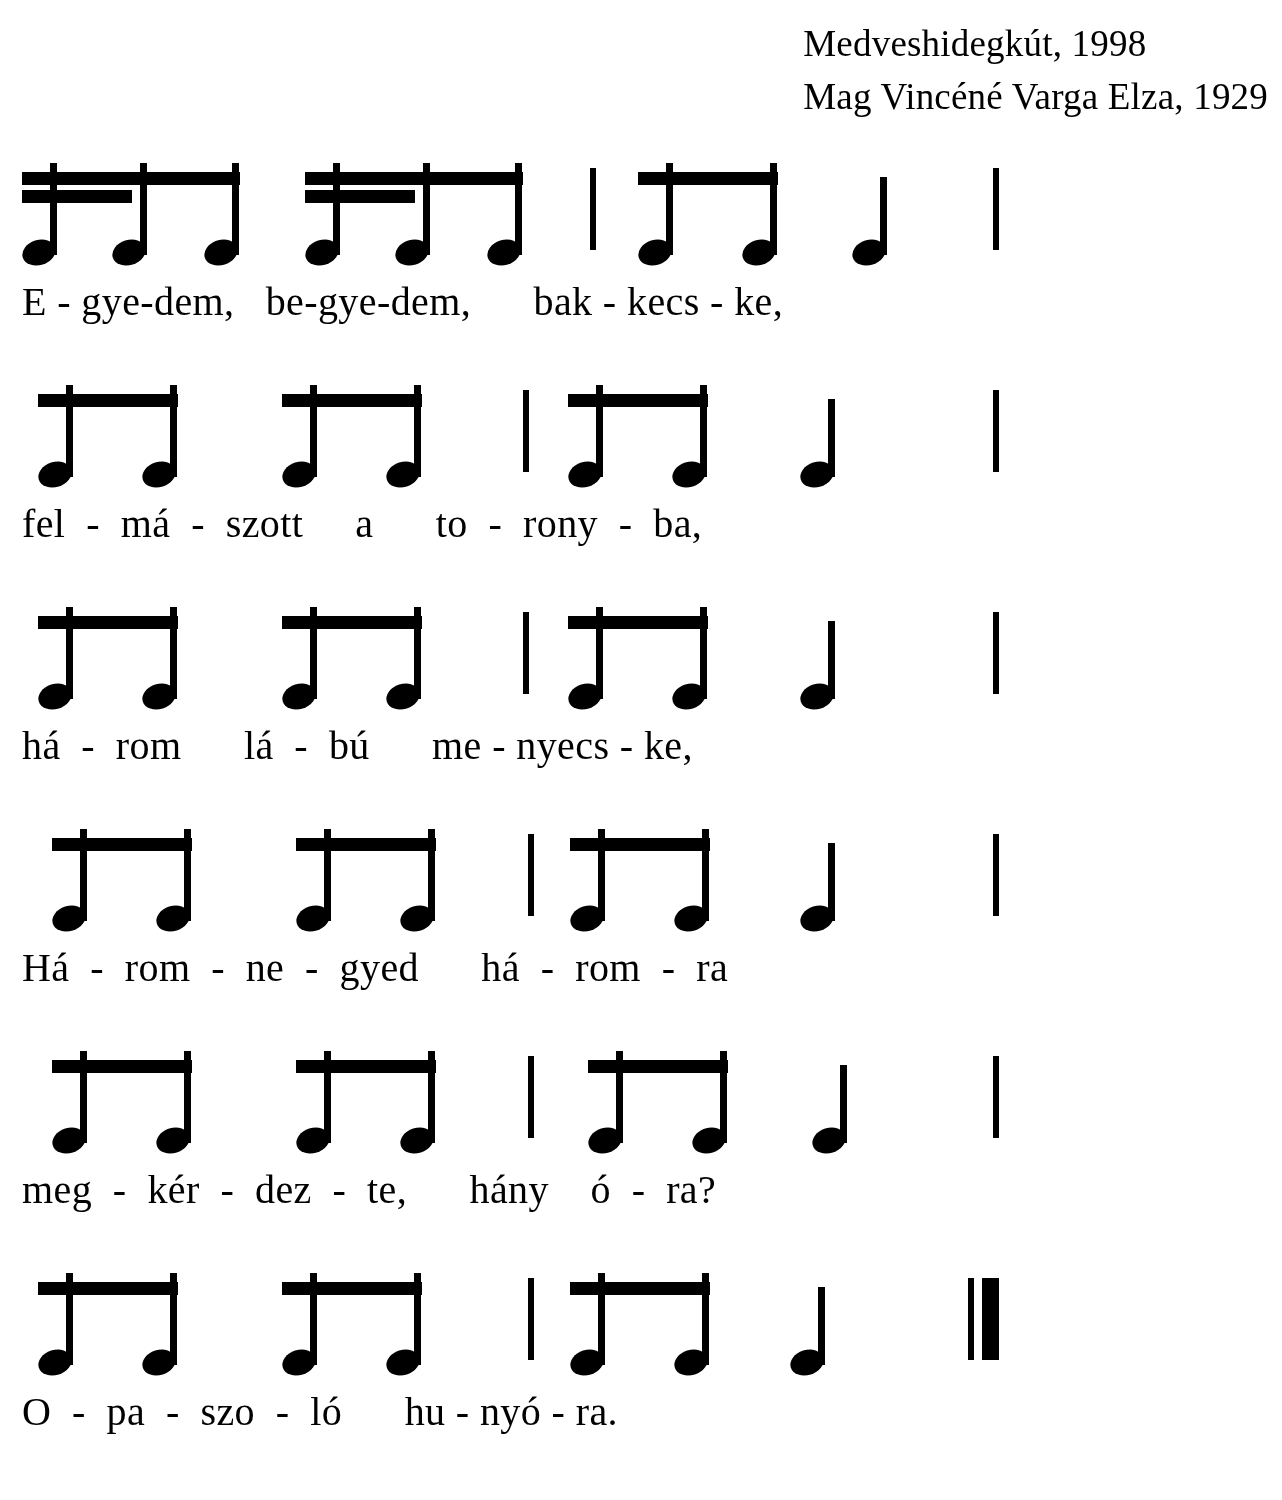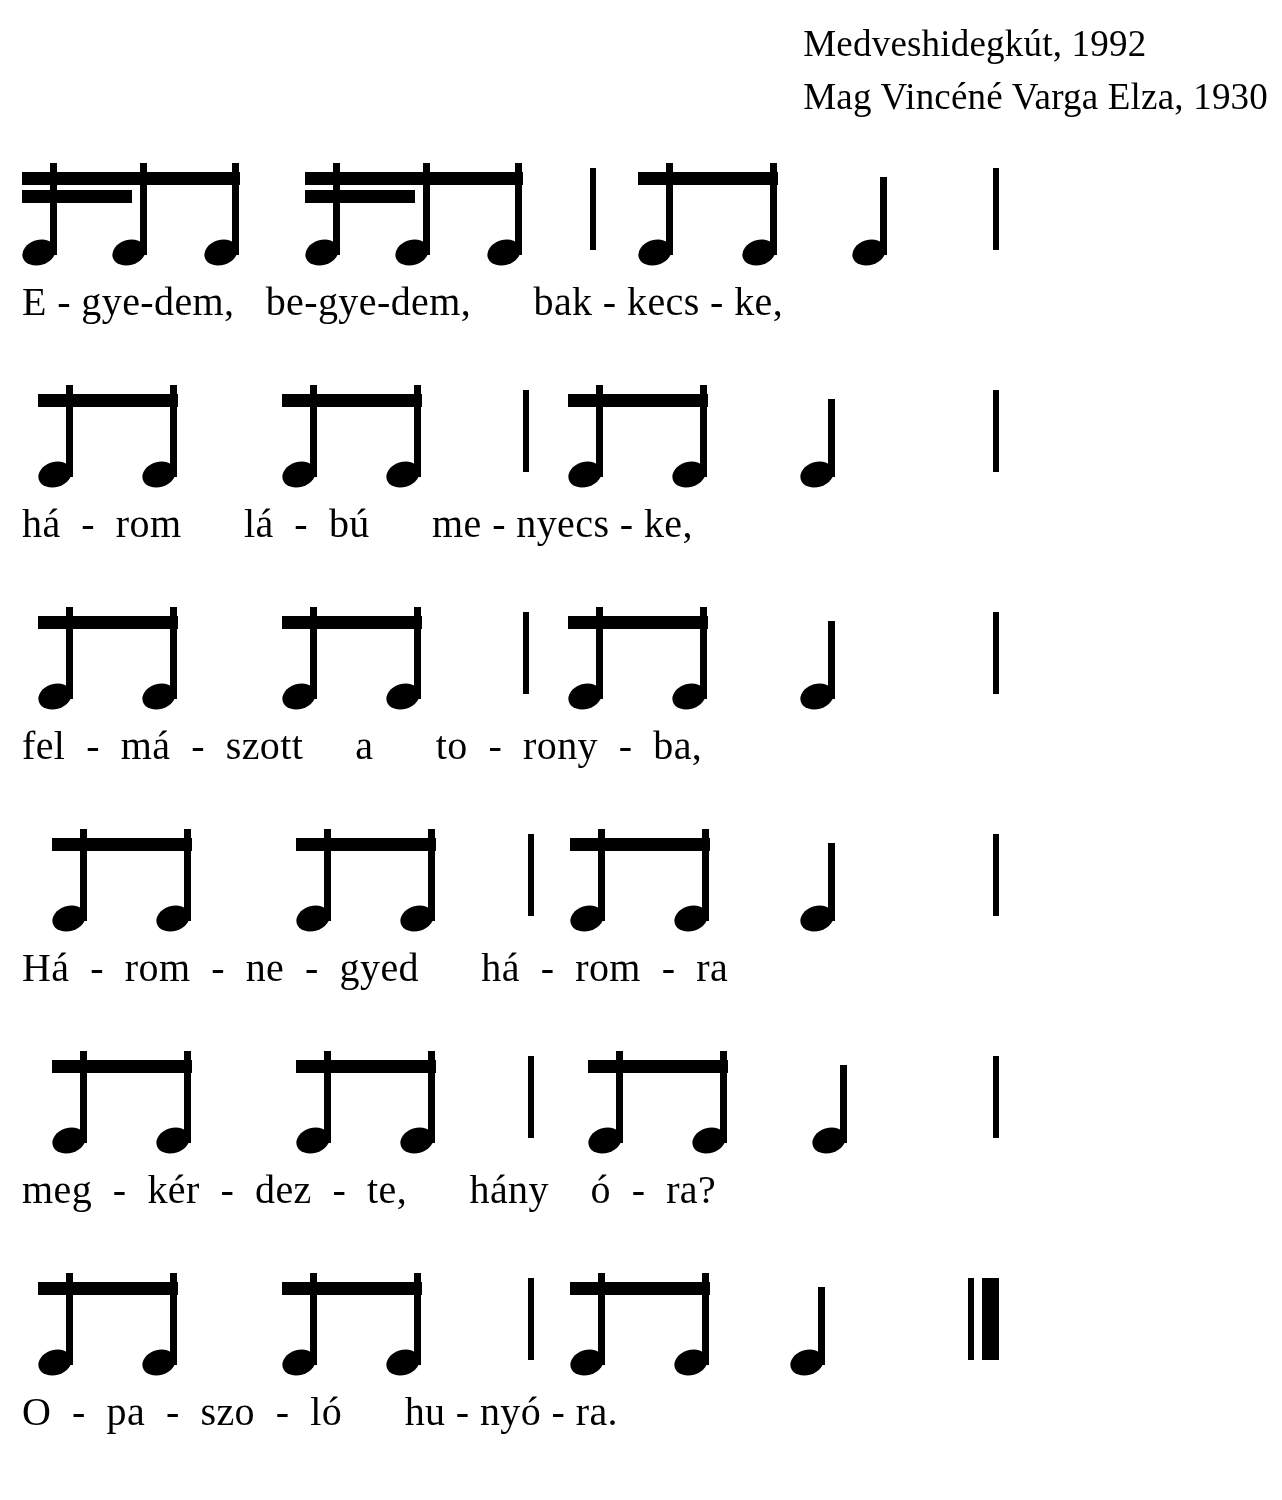--- a/index.html
+++ b/index.html
@@ -96,22 +96,22 @@
     width: 1282px;
     font-size: 40px;
     white-space: pre;
     letter-spacing: 0.4px;
   }
 </style>
 </head>
 <body>
 
 <div class="header">
-  <div>Medveshidegkút, 1992</div>
-  <div>Mag Vincéné Varga Elza, 1930</div>
+  <div>Medveshidegkút, 1998</div>
+  <div>Mag Vincéné Varga Elza, 1929</div>
 </div>
 
 <div class="score">
 
   <div class="system">
     <div class="music">
 
       <div class="group" style="left:22px; width:218px; height:115px;">
         <div class="beam" style="width:218px; top:22px;"></div>
         <div class="beam beam2" style="width:110px; top:40px;"></div>
@@ -217,75 +217,75 @@
       <div class="group" style="left:800px; width:42px; height:115px;">
         <div class="note" style="left:0px;">
           <div class="head"></div>
           <div class="stem" style="height:78px; bottom:10px;"></div>
         </div>
       </div>
 
       <div class="barline" style="left:993px; top:18px; height:82px;"></div>
     </div>
 
+    <div class="lyrics" style="top:128px; left:22px;">fel  -  má  -  szott     a      to  -  rony  -  ba,</div>
+  </div>
+
+  <div class="system">
+    <div class="music">
+
+      <div class="group" style="left:38px; width:140px; height:115px;">
+        <div class="beam" style="width:140px; top:22px;"></div>
+        <div class="note" style="left:0px;">
+          <div class="head"></div>
+          <div class="stem" style="height:92px; bottom:10px;"></div>
+        </div>
+        <div class="note" style="left:104px;">
+          <div class="head"></div>
+          <div class="stem" style="height:92px; bottom:10px;"></div>
+        </div>
+      </div>
+
+      <div class="group" style="left:282px; width:140px; height:115px;">
+        <div class="beam" style="width:140px; top:22px;"></div>
+        <div class="note" style="left:0px;">
+          <div class="head"></div>
+          <div class="stem" style="height:92px; bottom:10px;"></div>
+        </div>
+        <div class="note" style="left:104px;">
+          <div class="head"></div>
+          <div class="stem" style="height:92px; bottom:10px;"></div>
+        </div>
+      </div>
+
+      <div class="barline" style="left:523px; top:18px; height:82px;"></div>
+
+      <div class="group" style="left:568px; width:140px; height:115px;">
+        <div class="beam" style="width:140px; top:22px;"></div>
+        <div class="note" style="left:0px;">
+          <div class="head"></div>
+          <div class="stem" style="height:92px; bottom:10px;"></div>
+        </div>
+        <div class="note" style="left:104px;">
+          <div class="head"></div>
+          <div class="stem" style="height:92px; bottom:10px;"></div>
+        </div>
+      </div>
+
+      <div class="group" style="left:800px; width:42px; height:115px;">
+        <div class="note" style="left:0px;">
+          <div class="head"></div>
+          <div class="stem" style="height:78px; bottom:10px;"></div>
+        </div>
+      </div>
+
+      <div class="barline" style="left:993px; top:18px; height:82px;"></div>
+    </div>
+
     <div class="lyrics" style="top:128px; left:22px;">há  -  rom      lá  -  bú      me - nyecs - ke,</div>
-  </div>
-
-  <div class="system">
-    <div class="music">
-
-      <div class="group" style="left:38px; width:140px; height:115px;">
-        <div class="beam" style="width:140px; top:22px;"></div>
-        <div class="note" style="left:0px;">
-          <div class="head"></div>
-          <div class="stem" style="height:92px; bottom:10px;"></div>
-        </div>
-        <div class="note" style="left:104px;">
-          <div class="head"></div>
-          <div class="stem" style="height:92px; bottom:10px;"></div>
-        </div>
-      </div>
-
-      <div class="group" style="left:282px; width:140px; height:115px;">
-        <div class="beam" style="width:140px; top:22px;"></div>
-        <div class="note" style="left:0px;">
-          <div class="head"></div>
-          <div class="stem" style="height:92px; bottom:10px;"></div>
-        </div>
-        <div class="note" style="left:104px;">
-          <div class="head"></div>
-          <div class="stem" style="height:92px; bottom:10px;"></div>
-        </div>
-      </div>
-
-      <div class="barline" style="left:523px; top:18px; height:82px;"></div>
-
-      <div class="group" style="left:568px; width:140px; height:115px;">
-        <div class="beam" style="width:140px; top:22px;"></div>
-        <div class="note" style="left:0px;">
-          <div class="head"></div>
-          <div class="stem" style="height:92px; bottom:10px;"></div>
-        </div>
-        <div class="note" style="left:104px;">
-          <div class="head"></div>
-          <div class="stem" style="height:92px; bottom:10px;"></div>
-        </div>
-      </div>
-
-      <div class="group" style="left:800px; width:42px; height:115px;">
-        <div class="note" style="left:0px;">
-          <div class="head"></div>
-          <div class="stem" style="height:78px; bottom:10px;"></div>
-        </div>
-      </div>
-
-      <div class="barline" style="left:993px; top:18px; height:82px;"></div>
-    </div>
-
-    <div class="lyrics" style="top:128px; left:22px;">fel  -  má  -  szott     a      to  -  rony  -  ba,</div>
   </div>
 
   <div class="system">
     <div class="music">
 
       <div class="group" style="left:52px; width:140px; height:115px;">
         <div class="beam" style="width:140px; top:22px;"></div>
         <div class="note" style="left:0px;">
           <div class="head"></div>
           <div class="stem" style="height:92px; bottom:10px;"></div>

